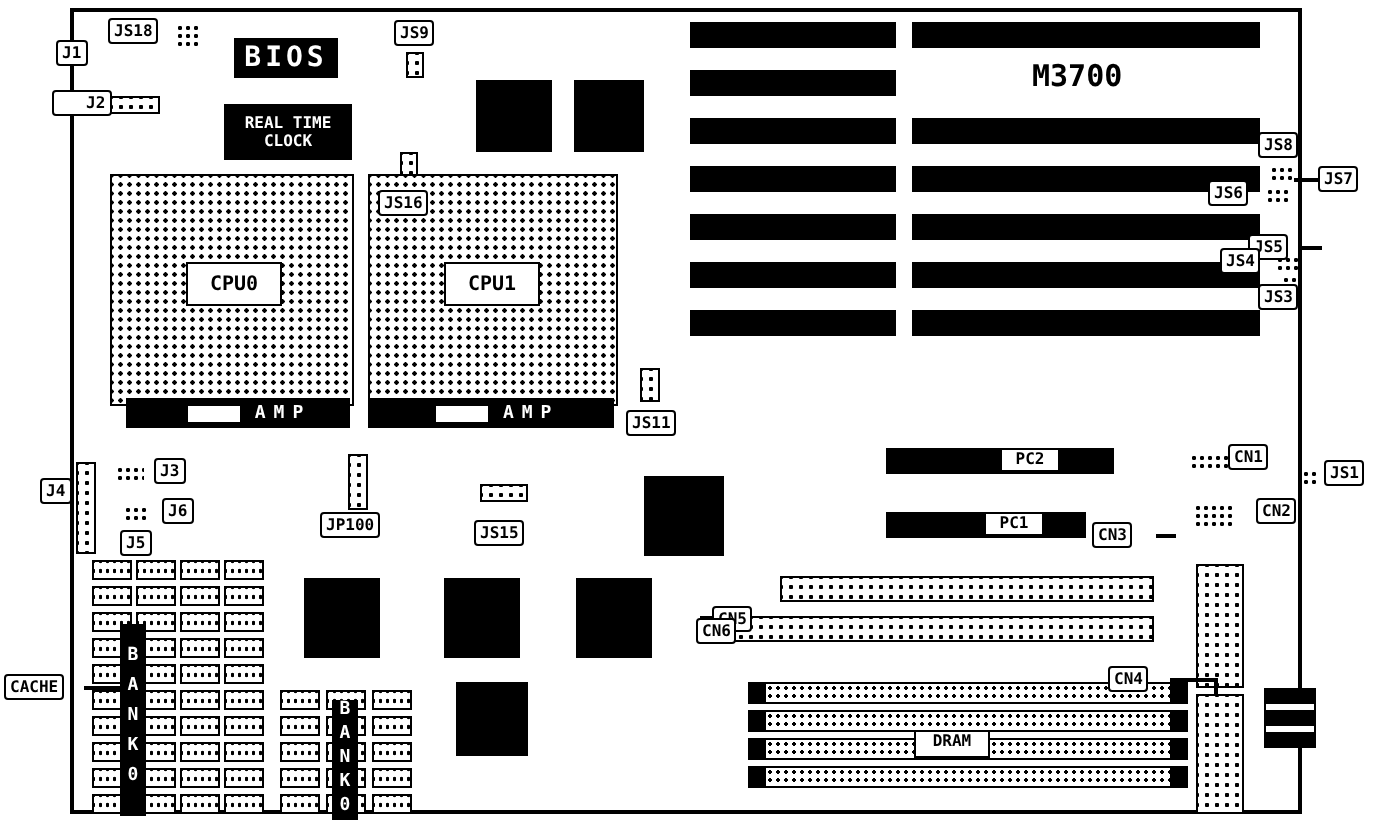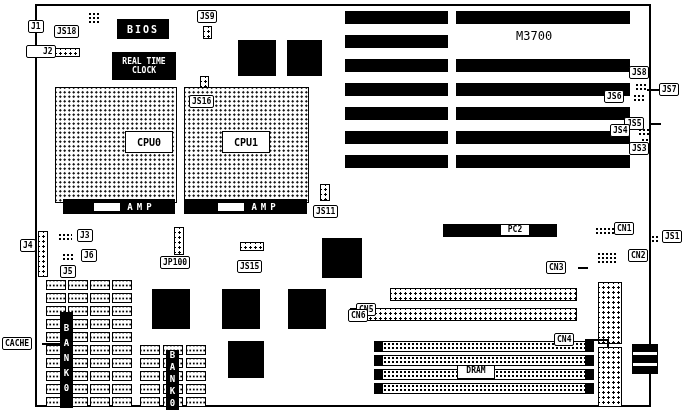--- a/index.html
+++ b/index.html
@@ -38,44 +38,44 @@
         background-size:100% 100%,4px 4px;z-index:2;box-sizing:border-box;}
   .pc-bar{position:absolute;height:13px;background:#000;z-index:2;}
   .pc-label{position:absolute;top:1px;width:28px;height:10px;background:#fff;
             font-size:8px;font-weight:bold;line-height:10px;text-align:center;}
   .bank-strip{position:absolute;width:13px;background:#000;color:#fff;
               writing-mode:vertical-rl;text-orientation:upright;font-size:9px;font-weight:bold;
               letter-spacing:5px;display:flex;align-items:center;justify-content:center;z-index:4;}
   .dram-label{position:absolute;background:#fff;border:1px solid #000;font-size:8px;
               font-weight:bold;line-height:10px;text-align:center;z-index:5;}
   .line{position:absolute;background:#000;z-index:4;}
-  .model-text{position:absolute;font-size:12px;font-weight:normal;z-index:3;}
+  .model-text{position:absolute;font-size:15px;font-weight:bold;z-index:3;}
   .conn-black{position:absolute;border:1px solid #000;z-index:2;box-sizing:border-box;
       background:linear-gradient(180deg,#000 0,#000 7px,#fff 7px,#fff 10px,#000 10px,#000 18px,#fff 18px,#fff 21px,#000 21px,#000 100%);}
 </style>
 </head>
 <body>
 
 <div id="stage">
 
   <div class="board"></div>
 
-  <div class="blackbox" style="left:117px;top:19px;width:52px;height:20px;font-size:10px;letter-spacing:2px;">BIOS</div>
+  <div class="blackbox" style="left:117px;top:19px;width:52px;height:20px;font-size:14px;letter-spacing:2px;">BIOS</div>
   <div class="blackbox" style="left:112px;top:52px;width:64px;height:28px;font-size:8px;">
     <span>REAL TIME</span>
     <span>CLOCK</span>
   </div>
 
   <div class="jdots" style="left:87px;top:11px;width:12px;height:13px;"></div>
   <div class="holes" style="left:50px;top:48px;width:30px;height:9px;"></div>
   <div class="holes" style="left:203px;top:26px;width:9px;height:13px;"></div>
   <div class="holes" style="left:200px;top:76px;width:9px;height:16px;"></div>
 
   <div class="pga" style="left:55px;top:87px;width:120px;height:114px;"></div>
-  <div class="cpu-label" style="left:93px;top:131px;width:46px;height:20px;margin-left:32px;">CPU0</div>
+  <div class="cpu-label" style="left:93px;top:131px;width:46px;height:20px;">CPU0</div>
   <div class="amp-bar" style="left:63px;top:199px;width:112px;height:15px;">
     <div class="amp-box"></div>
     <span class="amp-text">AMP</span>
   </div>
 
   <div class="pga" style="left:184px;top:87px;width:123px;height:114px;"></div>
   <div class="cpu-label" style="left:222px;top:131px;width:46px;height:20px;">CPU1</div>
   <div class="amp-bar" style="left:184px;top:199px;width:123px;height:15px;">
     <div class="amp-box"></div>
     <span class="amp-text">AMP</span>
@@ -97,20 +97,23 @@
   <div class="jdots" style="left:57px;top:232px;width:15px;height:9px;"></div>
   <div class="holes" style="left:38px;top:231px;width:10px;height:46px;"></div>
   <div class="jdots" style="left:61px;top:252px;width:13px;height:8px;"></div>
   <div class="jdots" style="left:594px;top:226px;width:20px;height:9px;"></div>
   <div class="jdots" style="left:650px;top:234px;width:10px;height:8px;"></div>
   <div class="jdots" style="left:596px;top:251px;width:22px;height:12px;"></div>
 
   <div class="pc-bar" style="left:443px;top:224px;width:114px;">
     <div class="pc-label" style="left:58px;">PC2</div>
   </div>
+  <div class="pc-bar" style="left:443px;top:256px;width:100px;">
+    <div class="pc-label" style="left:50px;">PC1</div>
+  </div>
 
   <div class="chip" style="left:322px;top:238px;width:40px;height:40px;"></div>
   <div class="chip" style="left:152px;top:289px;width:38px;height:40px;"></div>
   <div class="chip" style="left:222px;top:289px;width:38px;height:40px;"></div>
   <div class="chip" style="left:288px;top:289px;width:38px;height:40px;"></div>
   <div class="chip" style="left:228px;top:341px;width:36px;height:37px;"></div>
 
   <div class="holes" style="left:390px;top:288px;width:187px;height:13px;"></div>
   <div class="holes" style="left:350px;top:308px;width:227px;height:13px;"></div>
 
@@ -124,21 +127,21 @@
   <div class="dram-label" style="left:457px;top:365px;width:36px;height:12px;">DRAM</div>
 
   <div class="line" style="left:42px;top:343px;width:18px;height:2px;"></div>
   <div class="line" style="left:585px;top:339px;width:24px;height:2px;"></div>
   <div class="line" style="left:607px;top:339px;width:2px;height:9px;"></div>
   <div class="line" style="left:647px;top:89px;width:13px;height:2px;"></div>
   <div class="line" style="left:649px;top:123px;width:12px;height:2px;"></div>
   <div class="line" style="left:578px;top:267px;width:10px;height:2px;"></div>
 
   <div class="callout" style="left:28px;top:20px;">J1</div>
-  <div class="callout" style="left:54px;top:25px;text-align:center;">JS18</div>
+  <div class="callout" style="left:54px;top:9px;text-align:center;">JS18</div>
   <div class="callout" style="left:26px;top:45px;padding-left:16px;">J2</div>
   <div class="callout" style="left:197px;top:10px;">JS9</div>
   <div class="callout" style="left:189px;top:95px;">JS16</div>
   <div class="callout" style="left:629px;top:66px;">JS8</div>
   <div class="callout" style="left:659px;top:83px;">JS7</div>
   <div class="callout" style="left:604px;top:90px;">JS6</div>
   <div class="callout" style="left:624px;top:117px;">JS5</div>
   <div class="callout" style="left:610px;top:124px;">JS4</div>
   <div class="callout" style="left:629px;top:142px;">JS3</div>
   <div class="callout" style="left:313px;top:205px;">JS11</div>

